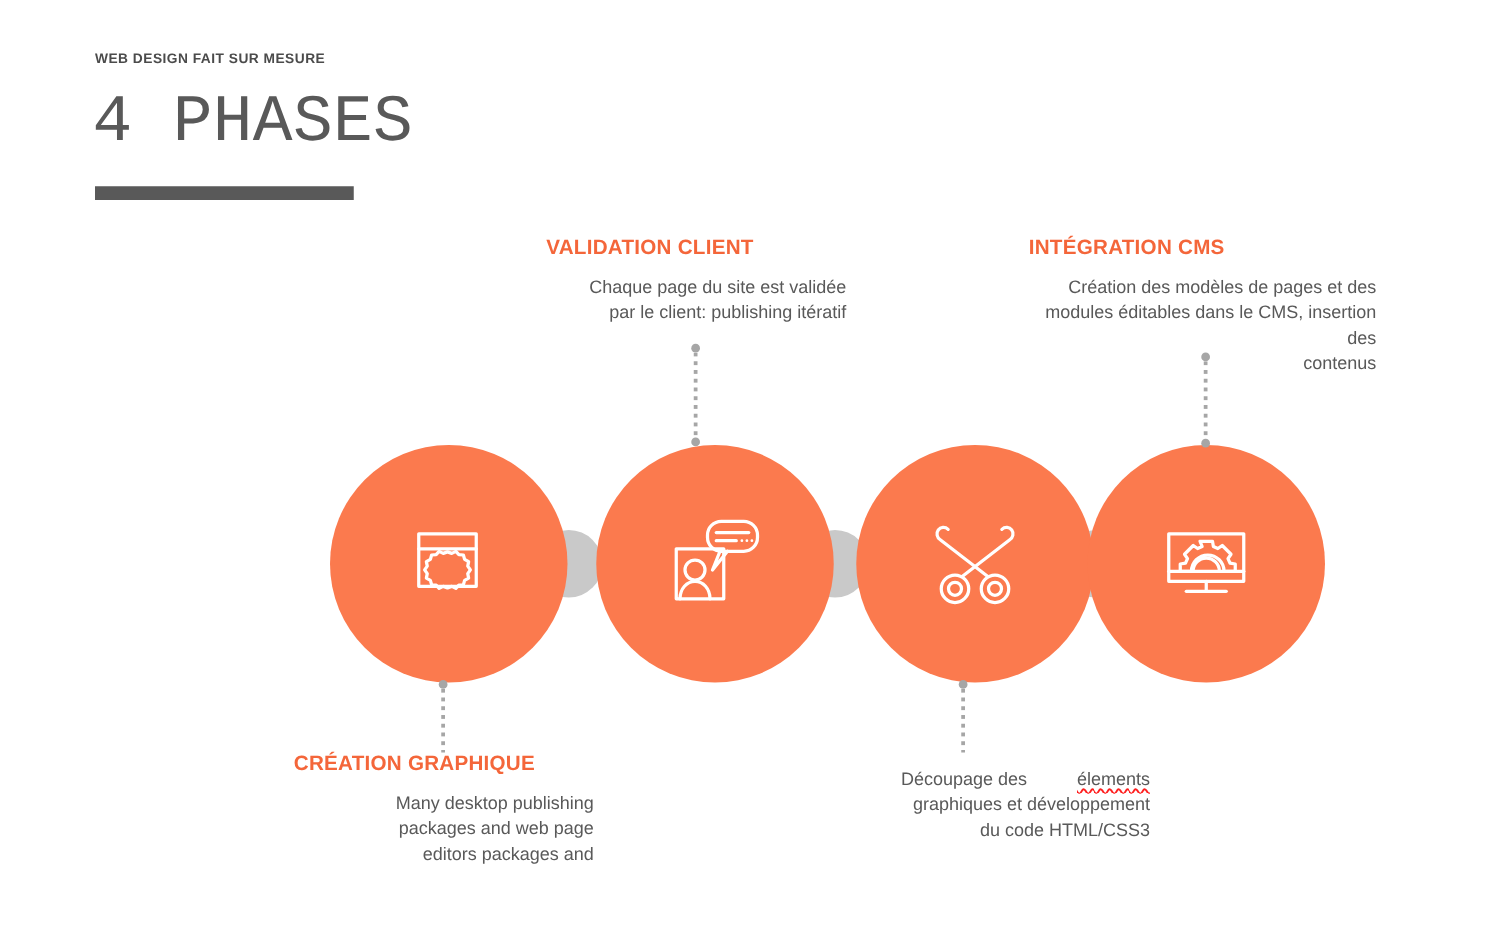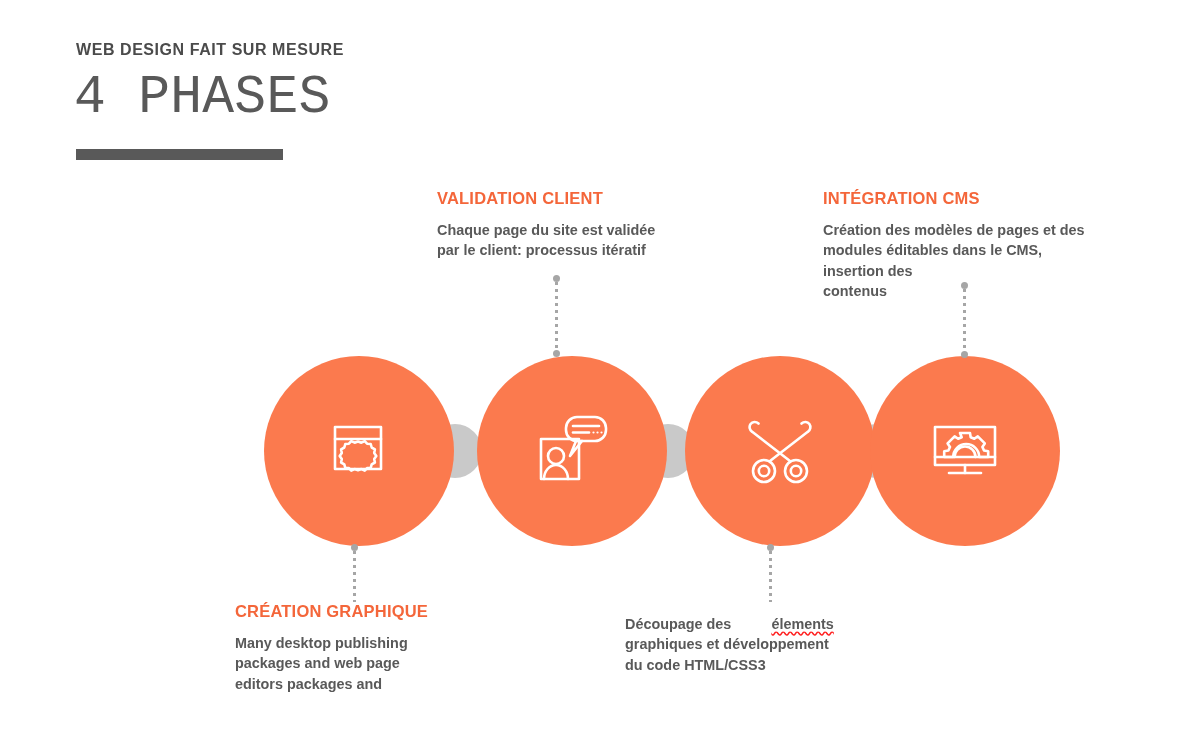--- a/index.html
+++ b/index.html
@@ -17,21 +17,21 @@
     height: 741px;
     background: #ffffff;
     overflow: hidden;
   }
 
   
   .kicker {
     position: absolute;
     left: 76px;
     top: 41px;
-    font-size: 16px;
+    font-size: 11px;
     font-weight: bold;
     letter-spacing: 0.035em;
     color: #4b4b4b;
     white-space: nowrap;
   }
   .headline {
     position: absolute;
     left: 74px;
     top: 68px;
     font-size: 53px;
@@ -100,22 +100,21 @@
     font-weight: bold;
     color: #f4663a;
     letter-spacing: 0.012em;
     white-space: nowrap;
   }
   .phase-desc {
     margin-top: 12px;
     font-size: 14.4px;
     line-height: 1.42;
     color: #595959;
-    text-align: left;
-    font-weight: bold;
+    text-align: right;
   }
   .misspell {
     text-decoration: underline wavy #ff1f1f;
     text-decoration-skip-ink: none;
     text-underline-offset: 2px;
     margin-left: 36px;
   }
 </style>
 </head>
 <body>
@@ -202,21 +201,21 @@
   <div class="connector" style="left:961px; top:282px; height:76px;">
     <span class="conn-dot"></span>
     <span class="conn-line"></span>
     <span class="conn-dot"></span>
   </div>
 
   <div class="phase-label" style="left:437px; top:189px; width:240px;">
     <div class="phase-title">VALIDATION CLIENT</div>
     <div class="phase-desc">
       <div>Chaque page du site est validée</div>
-      <div>par le client: processus itératif</div>
+      <div>par le client: publishing itératif</div>
     </div>
   </div>
 
   <div class="phase-label" style="left:823px; top:189px; width:278px;">
     <div class="phase-title">INTÉGRATION CMS</div>
     <div class="phase-desc">
       <div>Création des modèles de pages et des</div>
       <div>modules éditables dans le CMS, insertion des</div>
       <div>contenus</div>
     </div>

